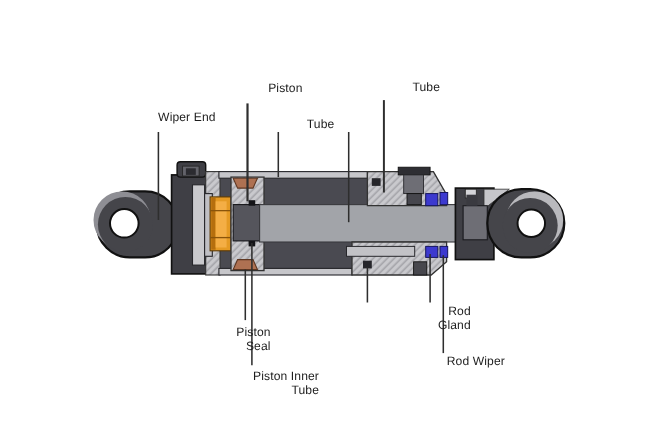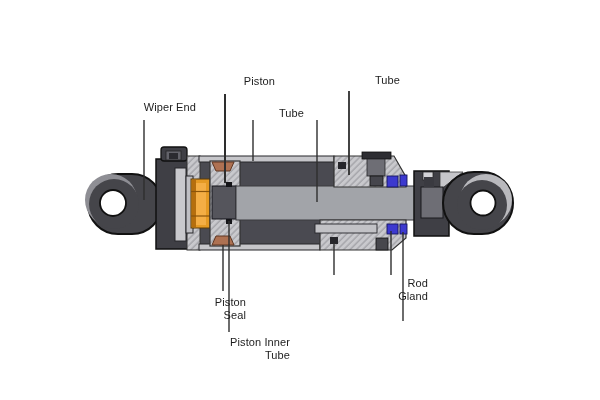--- a/index.html
+++ b/index.html
@@ -132,14 +132,15 @@
   <div class="label" style="left:96px;top:101px;width:100px;">Wiper End</div>
   <div class="label" style="left:175px;top:75px;width:100px;">Piston</div>
   <div class="label" style="left:204px;top:107px;width:100px;">Tube</div>
   <div class="label" style="left:300px;top:74px;width:100px;">Tube</div>
   <div class="label" style="left:166px;top:296px;width:80px;">Piston
 Seal</div>
   <div class="label" style="left:170px;top:336px;width:120px;">Piston Inner
 Tube</div>
   <div class="label" style="left:348px;top:277px;width:80px;">Rod
 Gland</div>
+  <div class="label" style="left:359px;top:323px;width:100px;">Rod Wiper</div>
 
 </div>
 
 </body></html>

